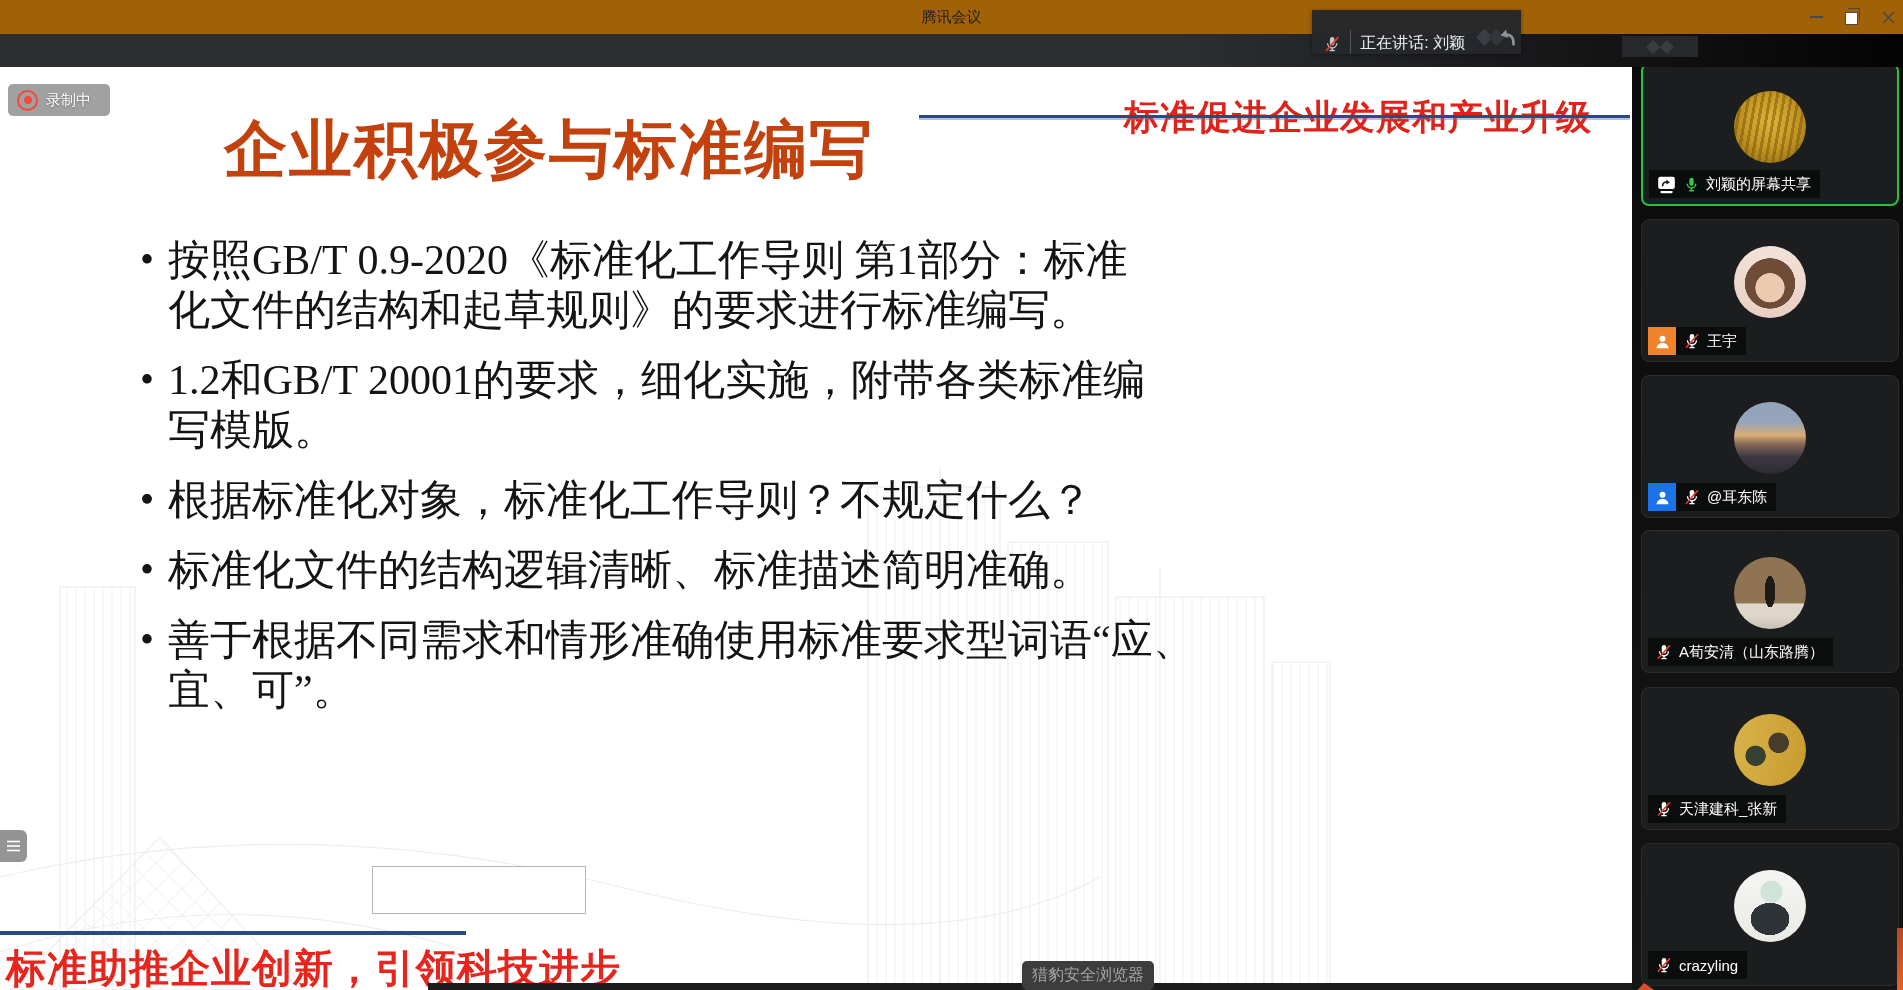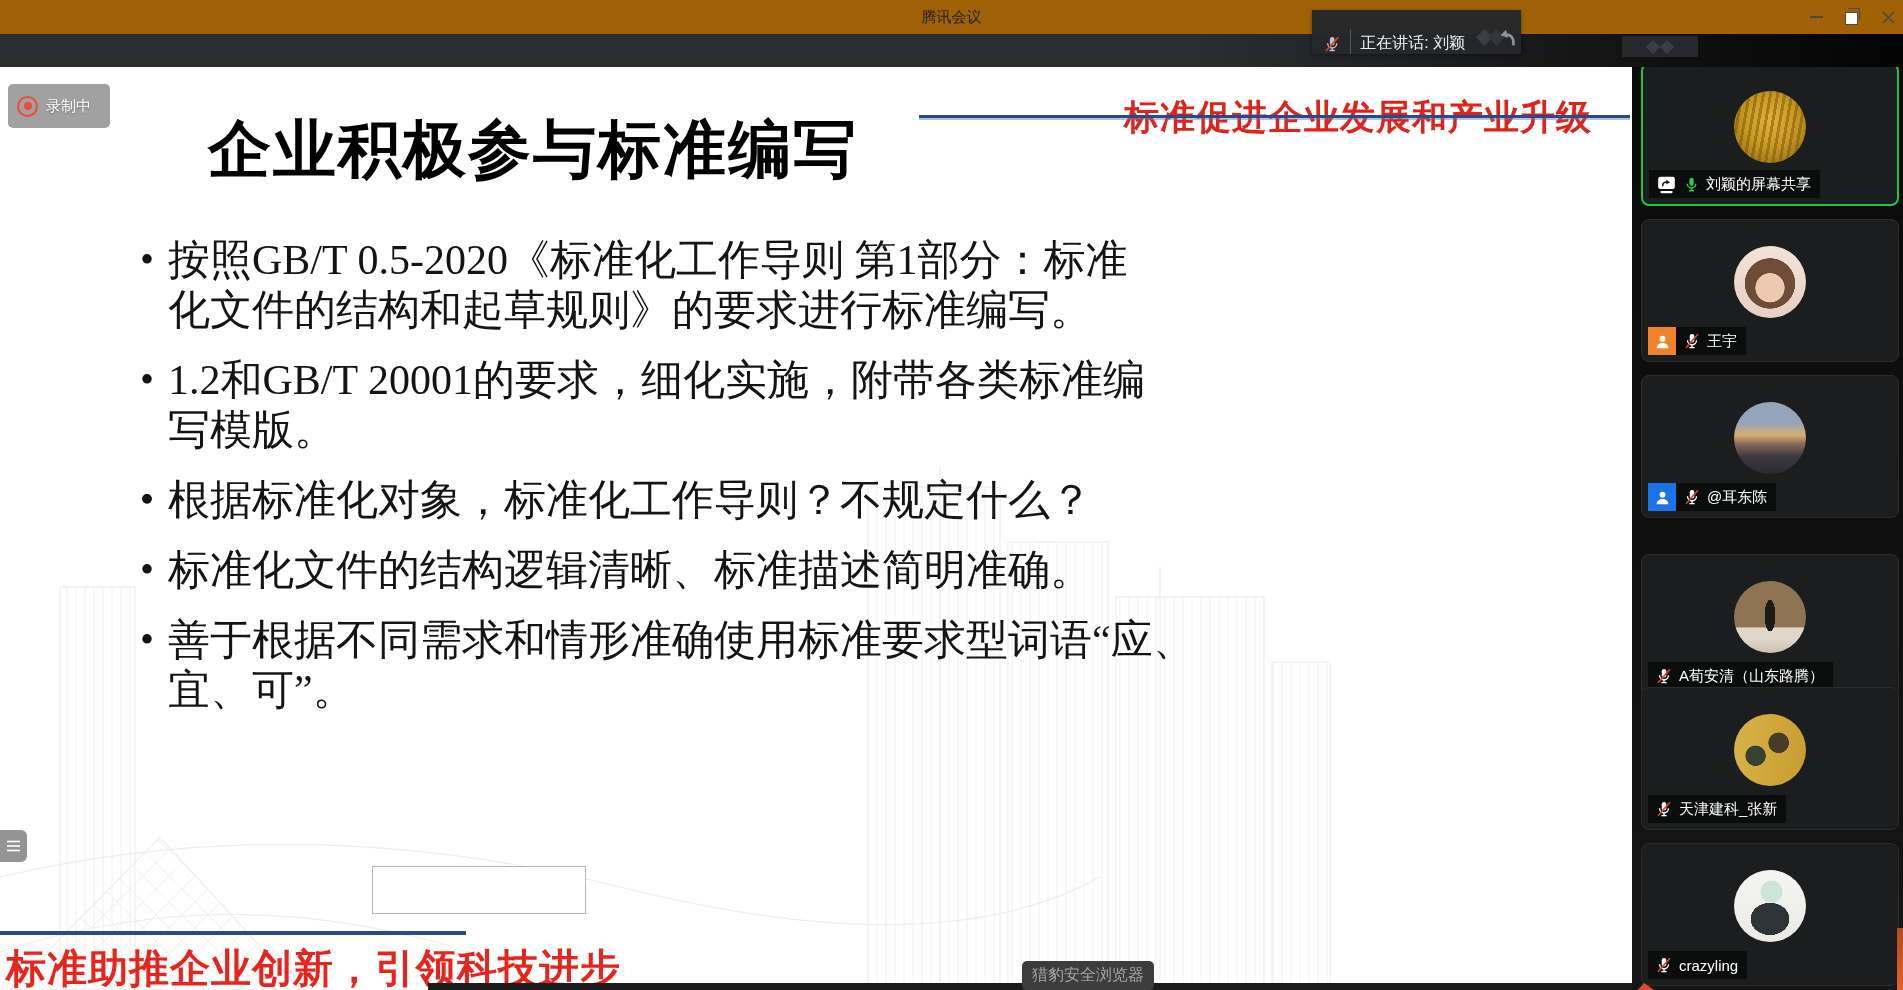--- a/index.html
+++ b/index.html
@@ -22,31 +22,31 @@
   .sb-div{width:1px;height:24px;background:#53565c;margin:0 9px 0 9px;}
   .sb-text{color:#ebecee;font-size:16px;white-space:nowrap;}
   .sb-logo{margin-left:8px;}
   .side-decor{position:absolute;left:1622px;top:36px;width:76px;height:21px;background:#26282c;z-index:21;
      display:flex;align-items:center;justify-content:center;gap:4px;}
   .side-decor i{width:10px;height:10px;background:#3a3d42;transform:rotate(45deg);display:block;}
   
   .slide{position:absolute;left:0;top:67px;width:1632px;height:923px;background:#ffffff;overflow:hidden;}
   .serif{font-family:"Liberation Serif","DejaVu Serif",serif;}
   .watermark{position:absolute;left:0;top:380px;opacity:.6;z-index:0;}
-  .rec-badge{position:absolute;left:8px;top:17px;width:102px;height:44px;border-radius:5px;
+  .rec-badge{position:absolute;left:8px;top:17px;width:102px;height:32px;border-radius:5px;
      background:rgba(148,148,148,.88);display:flex;align-items:center;z-index:5;}
   .rec-dot{width:17px;height:17px;border-radius:50%;border:2.5px solid #f4493c;margin-left:9px;
      display:flex;align-items:center;justify-content:center;}
   .rec-dot i{width:8px;height:8px;border-radius:50%;background:#f4493c;display:block;}
   .rec-text{color:#fff;font-size:15px;margin-left:8px;text-shadow:0 1px 2px rgba(0,0,0,.35);}
   .corner-heading{position:absolute;left:1124px;top:27px;font-size:35px;font-weight:700;color:#e0231a;
      letter-spacing:1px;white-space:nowrap;z-index:2;}
   .corner-underline{position:absolute;left:919px;top:48px;width:711px;height:3px;background:#2a4a86;z-index:2;
      box-shadow:0 2px 0 rgba(90,120,180,.45);}
-  .slide-title{position:absolute;left:208px;top:40px;font-size:63px;font-weight:600;color:#000000;
+  .slide-title{position:absolute;left:224px;top:40px;font-size:63px;font-weight:600;color:#c2410c;
      letter-spacing:2px;white-space:nowrap;z-index:2;}
   .bullets{position:absolute;left:140px;top:168px;width:1320px;margin:0;padding:0;list-style:none;z-index:2;}
   .bullets li{position:relative;padding-left:28px;margin-bottom:20px;color:#141414;}
   .bullets li:before{content:"•";position:absolute;left:0;top:1px;font-size:40px;color:#141414;}
   .bl{font-size:42px;line-height:50px;white-space:nowrap;letter-spacing:0px;}
   .textbox-empty{position:absolute;left:372px;top:799px;width:212px;height:46px;background:#fff;
      border:1px solid #b5b5b5;z-index:3;}
   .footer-line{position:absolute;left:0;top:864px;width:466px;height:4px;background:#2a4a86;z-index:2;}
   .footer-slogan{position:absolute;left:6px;top:874px;font-size:40px;font-weight:700;color:#e8251c;
      letter-spacing:1px;white-space:nowrap;z-index:2;}
@@ -127,21 +127,21 @@
       <span class="rec-text">录制中</span>
     </div>
 
     <div class="corner-heading serif">标准促进企业发展和产业升级</div>
     <div class="corner-underline"></div>
 
     <div class="slide-title serif">企业积极参与标准编写</div>
 
     <ul class="bullets serif">
       <li>
-        <div class="bl">按照GB/T 0.5-2020《标准化工作导则 第1部分：标准</div>
+        <div class="bl">按照GB/T 0.9-2020《标准化工作导则 第1部分：标准</div>
         <div class="bl">化文件的结构和起草规则》的要求进行标准编写。</div>
       </li>
       <li>
         <div class="bl">1.2和GB/T 20001的要求，细化实施，附带各类标准编</div>
         <div class="bl">写模版。</div>
       </li>
       <li>
       </li>
       <li>
         <div class="bl">根据标准化对象，标准化工作导则？不规定什么？</div>
@@ -277,21 +277,21 @@
             <path d="M6 11 a6 6 0 0 0 12 0" stroke="#fff" stroke-width="1.8" fill="none"></path>
             <line x1="12" y1="17" x2="12" y2="20" stroke="#fff" stroke-width="1.8"></line>
             <line x1="8.5" y1="20.8" x2="15.5" y2="20.8" stroke="#fff" stroke-width="1.8"></line>
             <line x1="4" y1="21" x2="20" y2="3" stroke="#e23b30" stroke-width="2.2"></line>
           </svg>
           <span class="pname">@耳东陈</span>
         </div>
       </div>
     </div>
 
-    <div class="tile" style="top:514px">
+    <div class="tile" style="top:490px">
       <div class="avatar av4"></div>
       <div class="label-row">
         <div class="label-dark">
           <svg width="18" height="18" viewBox="0 0 24 24">
             <rect x="9" y="2.5" width="6" height="11.5" rx="3" fill="#fff"></rect>
             <path d="M6 11 a6 6 0 0 0 12 0" stroke="#fff" stroke-width="1.8" fill="none"></path>
             <line x1="12" y1="17" x2="12" y2="20" stroke="#fff" stroke-width="1.8"></line>
             <line x1="8.5" y1="20.8" x2="15.5" y2="20.8" stroke="#fff" stroke-width="1.8"></line>
             <line x1="4" y1="21" x2="20" y2="3" stroke="#e23b30" stroke-width="2.2"></line>
           </svg>

